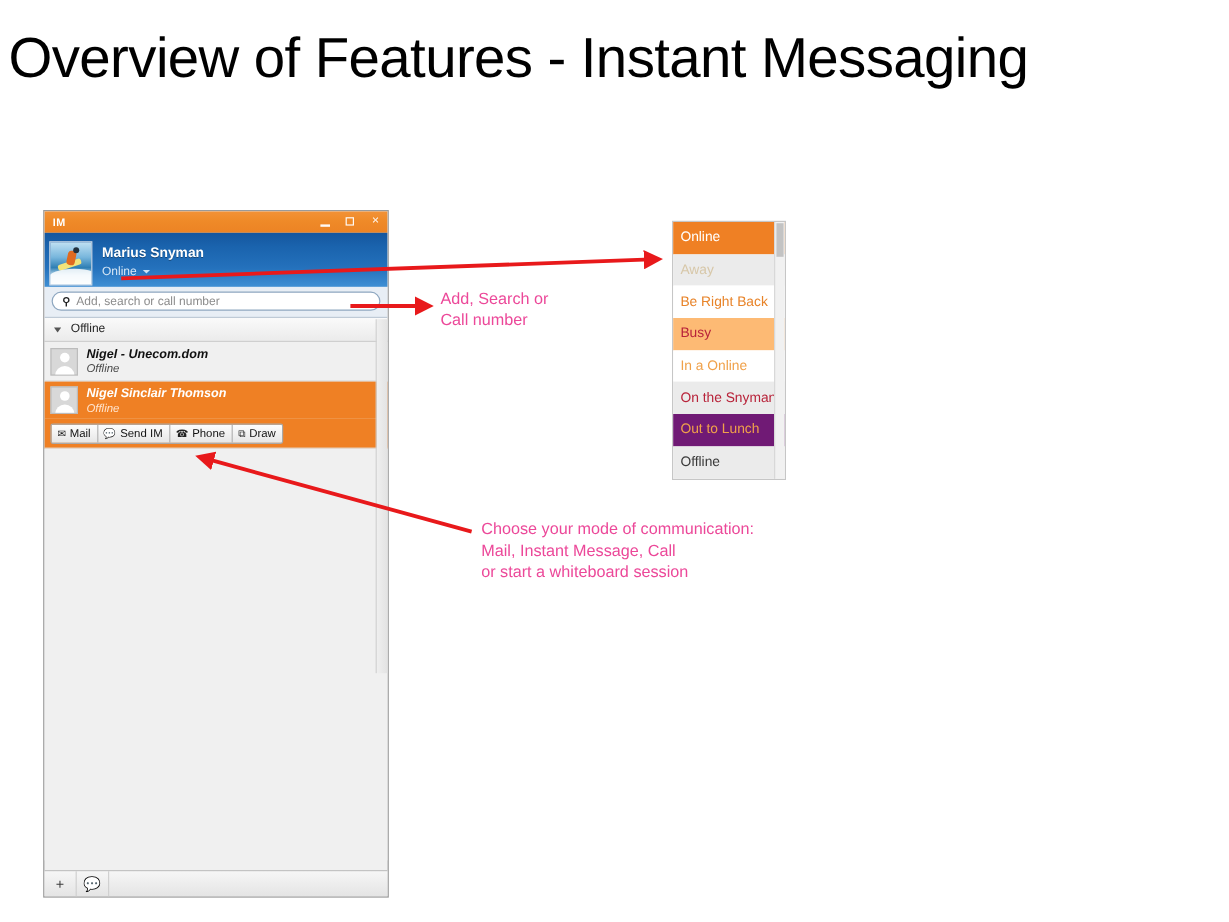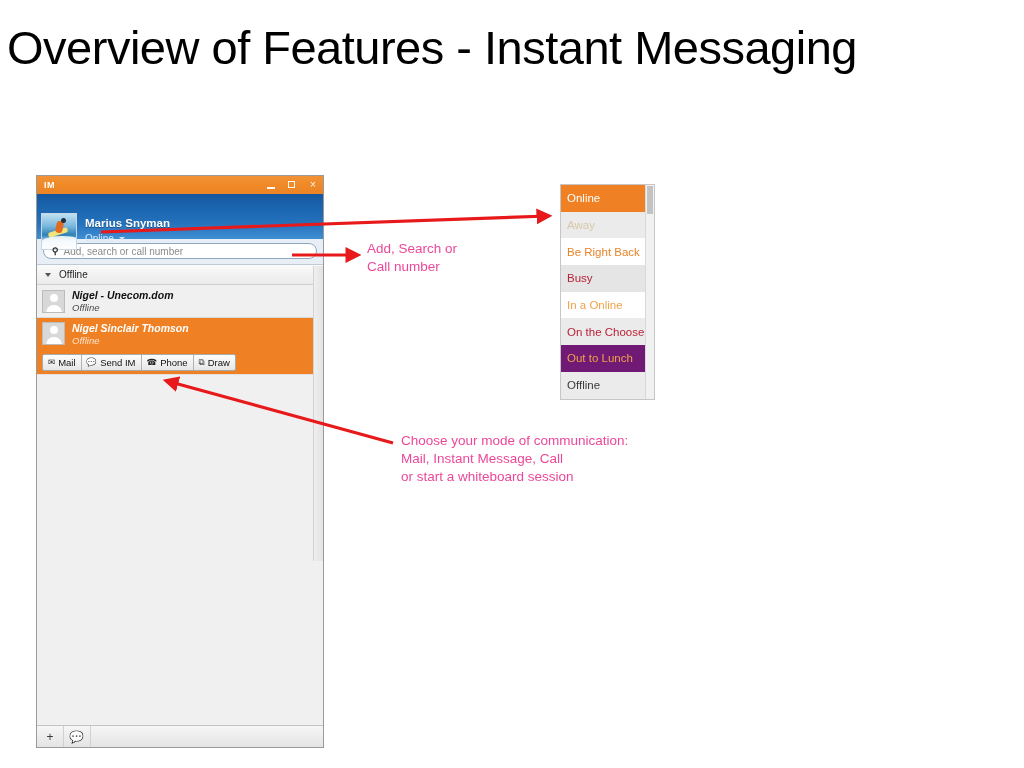--- a/index.html
+++ b/index.html
@@ -65,21 +65,21 @@
   .tb-max:after{
     content:"";position:absolute;left:2px;top:1px;width:7px;height:7px;
     border:1.5px solid #fff;box-sizing:border-box;
   }
 
   
   #im-profile{
     height:45px;
     background:linear-gradient(to bottom,#14569e 0%,#1a63ad 25%,#2471bc 65%,#3f8fd4 100%);
     display:flex; align-items:flex-start;
-    padding:19px 0 0 4px;
+    padding:7px 0 0 4px;
     box-sizing:border-box;
     position:relative;
   }
   #avatar{
     width:36px;height:37px;
     border:1px solid #c9d6e4;
     box-sizing:border-box;
     background:linear-gradient(to bottom,#bfe0f2 0%,#79b7dd 35%,#2f7fb4 60%,#b9d9ec 78%,#eef6fb 100%);
     position:relative;overflow:hidden;flex:0 0 auto;
   }
@@ -366,23 +366,23 @@
   <div id="im-bottom">
     <div class="bb-btn">+</div>
     <div class="bb-btn">💬</div>
   </div>
 </div>
 
 <div id="status-menu">
   <div class="st-item" style="color: rgb(255, 255, 255); background: rgb(239, 128, 36);">Online</div>
   <div class="st-item" style="color: rgb(215, 199, 168); background: rgb(235, 235, 235); text-align: right;">Away</div>
   <div class="st-item" style="color: rgb(232, 132, 42); background: rgb(255, 255, 255);">Be Right Back</div>
-  <div class="st-item" style="color: rgb(184, 35, 58); background: #e5e5e5;">Busy</div>
+  <div class="st-item" style="color: rgb(184, 35, 58); background: #fdba74;">Busy</div>
   <div class="st-item" style="color: rgb(240, 161, 74); background: rgb(255, 255, 255);">In a Online</div>
-  <div class="st-item" style="color: rgb(184, 35, 58); background: rgb(235, 235, 235);">On the Choose</div>
+  <div class="st-item" style="color: rgb(184, 35, 58); background: rgb(235, 235, 235);">On the Snyman</div>
   <div class="st-item" style="color: rgb(240, 161, 74); background: #701a75;">Out to Lunch</div>
   <div class="st-item" style="color: rgb(58, 58, 58); background: rgb(235, 235, 235);">Offline</div>
   <div class="st-scroll">
       <div class="st-thumb"></div>
     </div>
 </div>
 
 <div class="anno" id="anno-search">Add, Search or
 Call number</div>
 <div class="anno" id="anno-modes">Choose your mode of communication:

